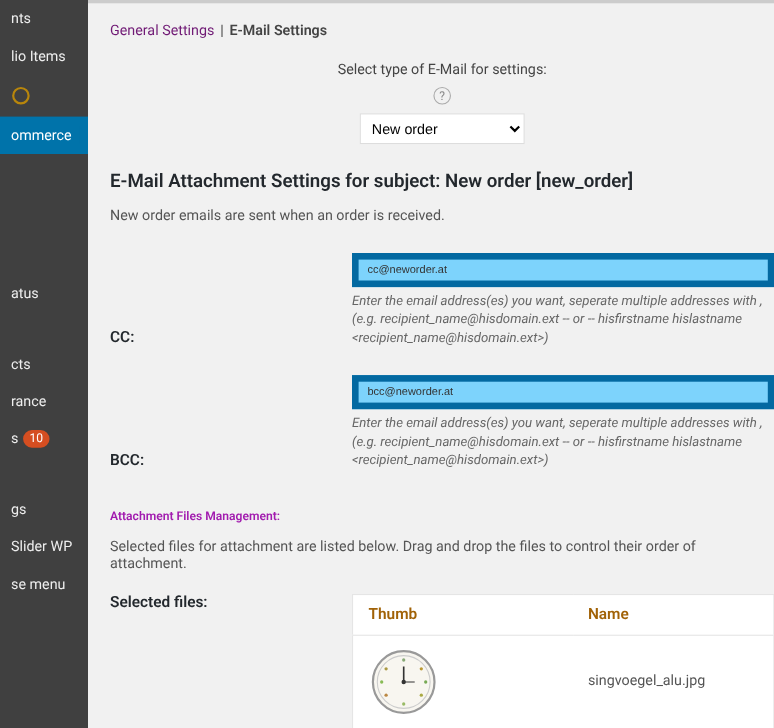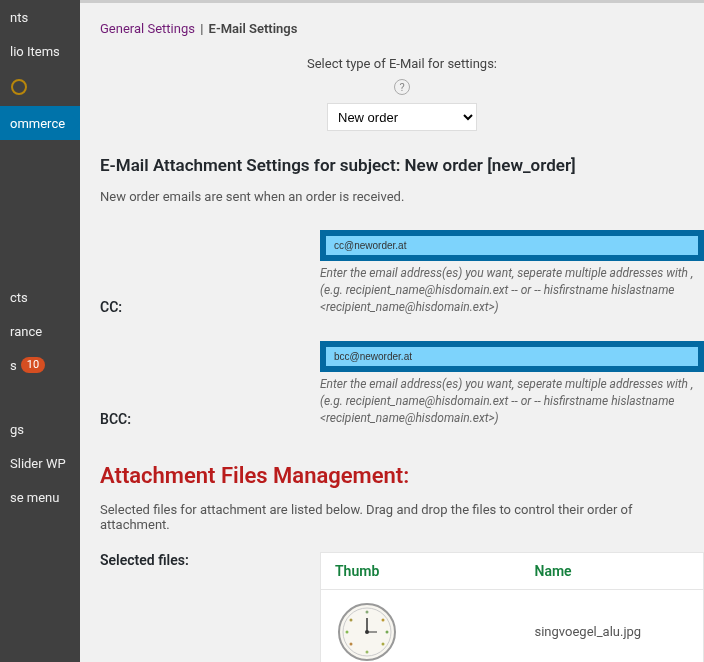--- a/index.html
+++ b/index.html
@@ -134,37 +134,37 @@
       color: #333;
     }
     .field-help {
       font-style: italic;
       color: #666;
       font-size: 12px;
       margin-top: 4px;
       line-height: 1.4;
     }
     .sub-title {
-      font-size: 22px;
-      font-weight: 600;
-      color: #b91c1c;
+      font-size: 11px;
+      font-weight: 600;
+      color: #a21caf;
       margin-top: 36px;
     }
     table.attach {
       border: 1px solid #e5e5e5;
       background: #fff;
       border-collapse: collapse;
       width: 100%;
     }
     table.attach th {
       text-align: left;
       padding: 10px 14px;
       font-weight: 600;
       font-size: 14px;
-      color: #15803d;
+      color: #a16207;
       border-bottom: 1px solid #e5e5e5;
     }
     table.attach td {
       padding: 10px 14px;
       vertical-align: middle;
       font-size: 13px;
       color: #555;
       margin-top: 16px;
     }
     .thumb-cell { width: 200px; }
@@ -195,20 +195,23 @@
     </div>
   <div class="sidebar-item" style="height:38px;">
     <svg width="18" height="18" viewBox="0 0 18 18">
         <circle cx="9" cy="9" r="7" fill="none" stroke="#b8860b" stroke-width="2"></circle>
       </svg>
   </div>
   <div class="sidebar-item active">
       <span>ommerce</span>
     </div>
   <div style="height:110px;"></div>
+  <div class="sidebar-item">
+      <span>atus</span>
+    </div>
   <div style="height:30px;"></div>
   <div class="sidebar-item">
       <span>cts</span>
     </div>
   <div class="sidebar-item">
       <span>rance</span>
     </div>
   <div class="sidebar-item">
     <span>s</span>
     <span class="badge">10</span>

